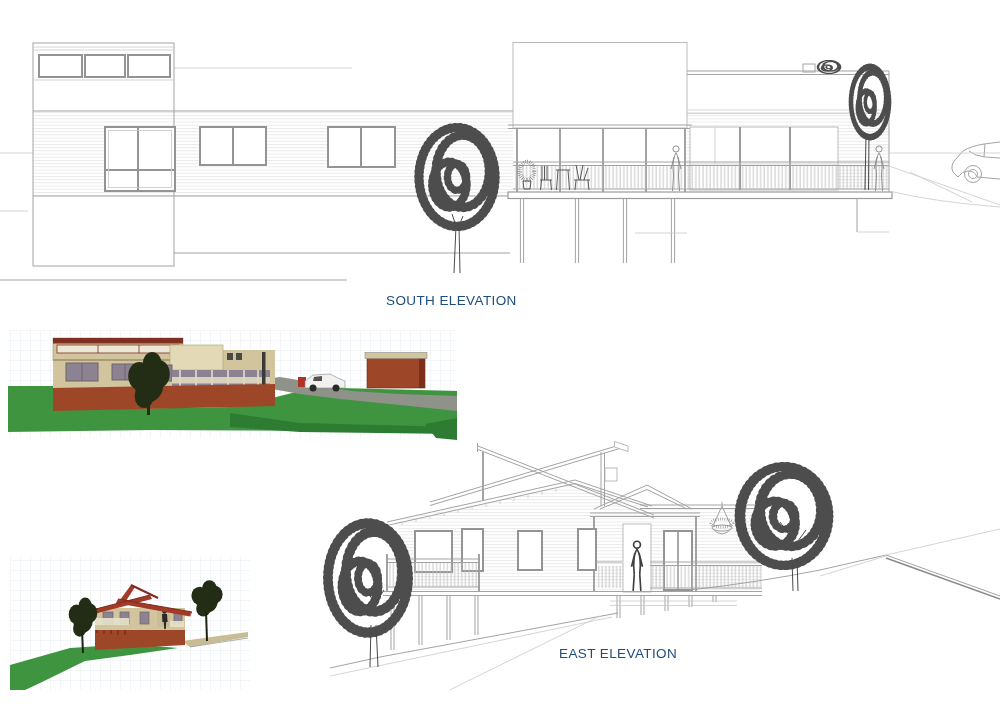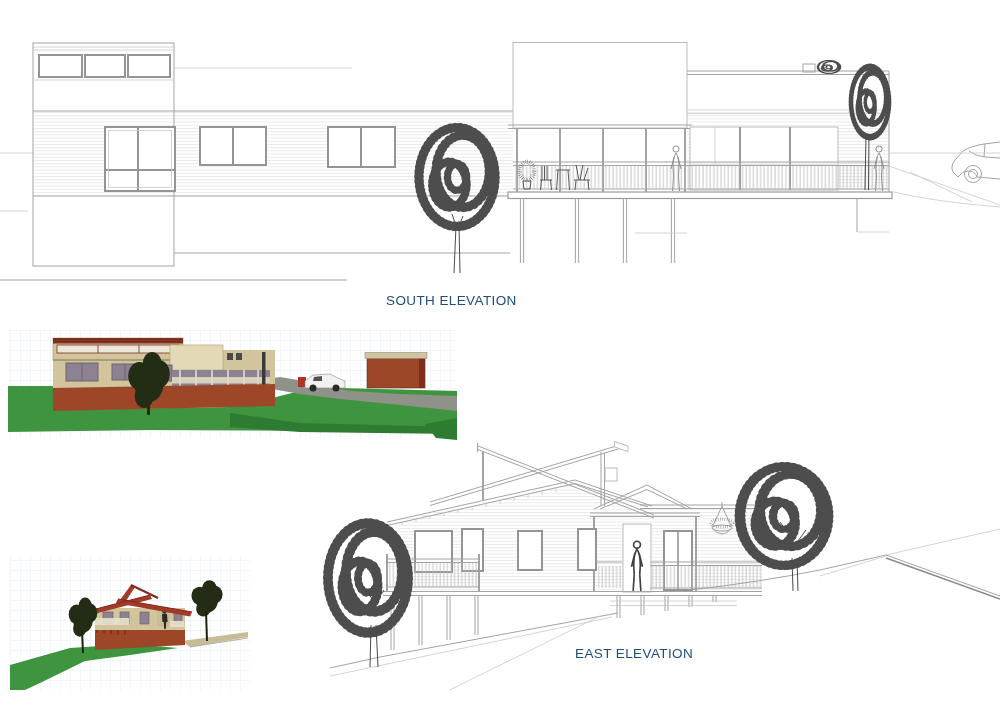--- a/index.html
+++ b/index.html
@@ -310,15 +310,15 @@
     </g>
     <g>
       <use href="#dtreeShape" class="dtree" transform="translate(207,601) scale(1.2,1.3)"></use>
       <path d="M206 611 L207 641" stroke="#1c2410" stroke-width="2" fill="none"></path>
     </g>
   </g>
 </svg>
 
 <div class="sheet-label" style="left:386px;top:293px">SOUTH ELEVATION</div>
 
-<div class="sheet-label" style="left:575px;top:646px">EAST ELEVATION</div>
+<div class="sheet-label" style="left:559px;top:646px">EAST ELEVATION</div>
 
 </div>
 
 </body></html>

